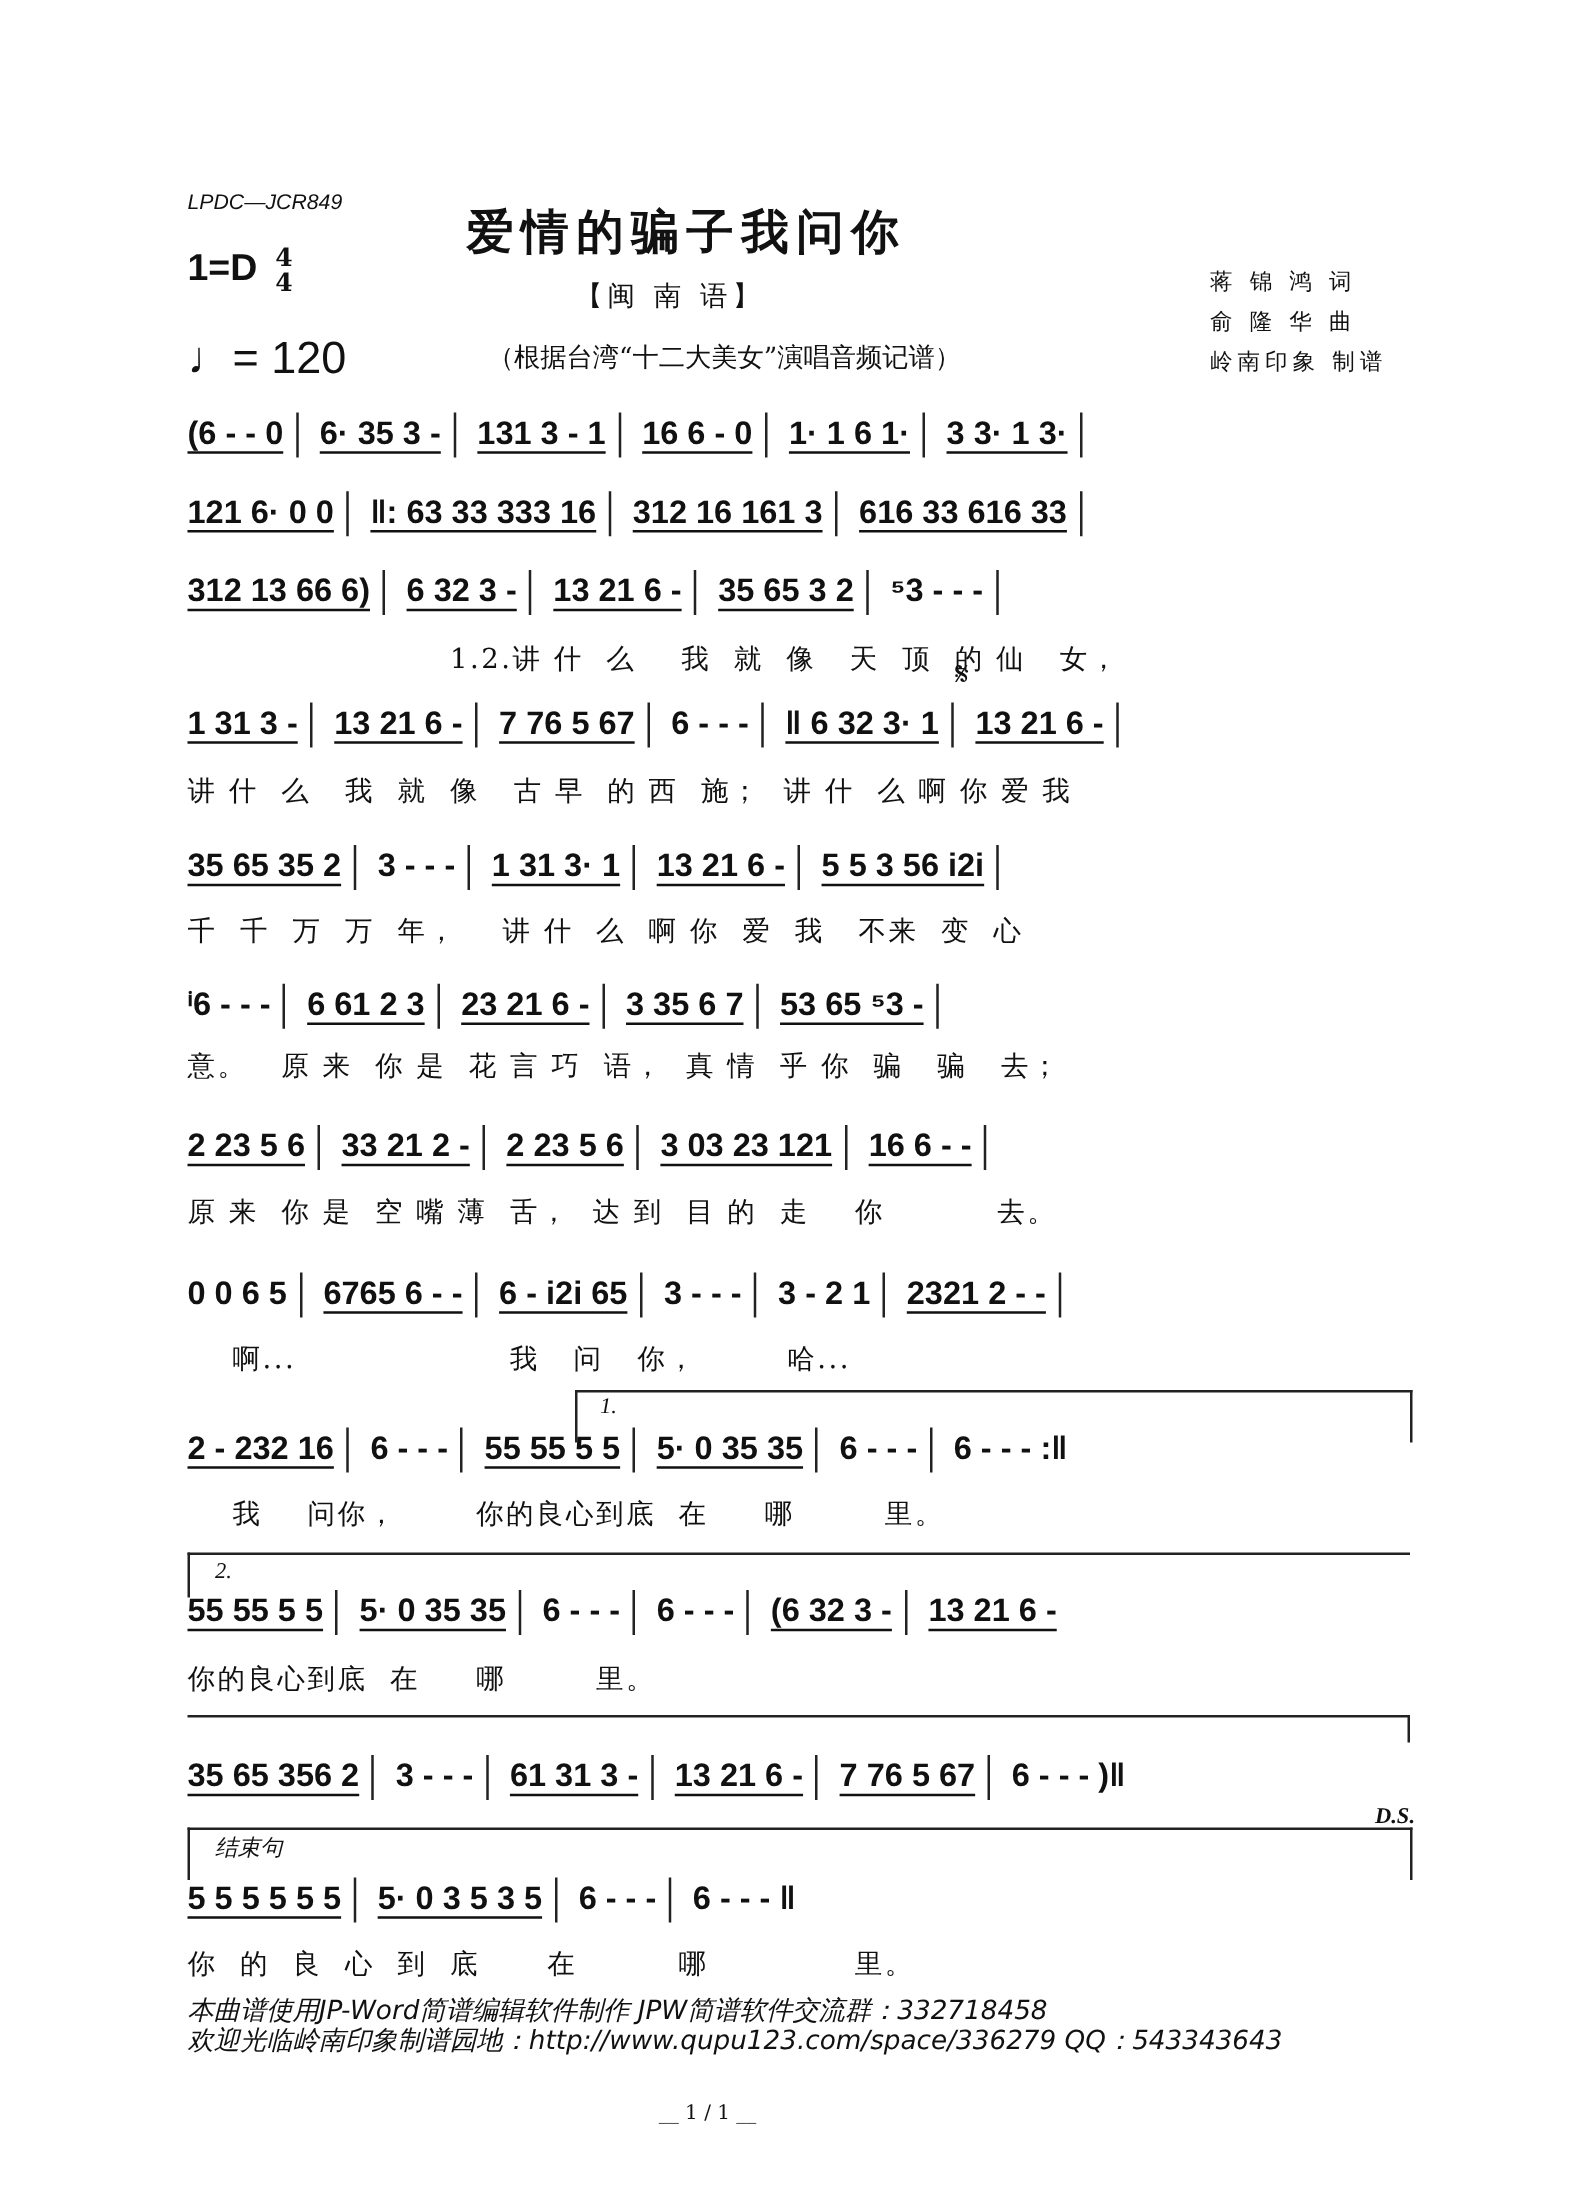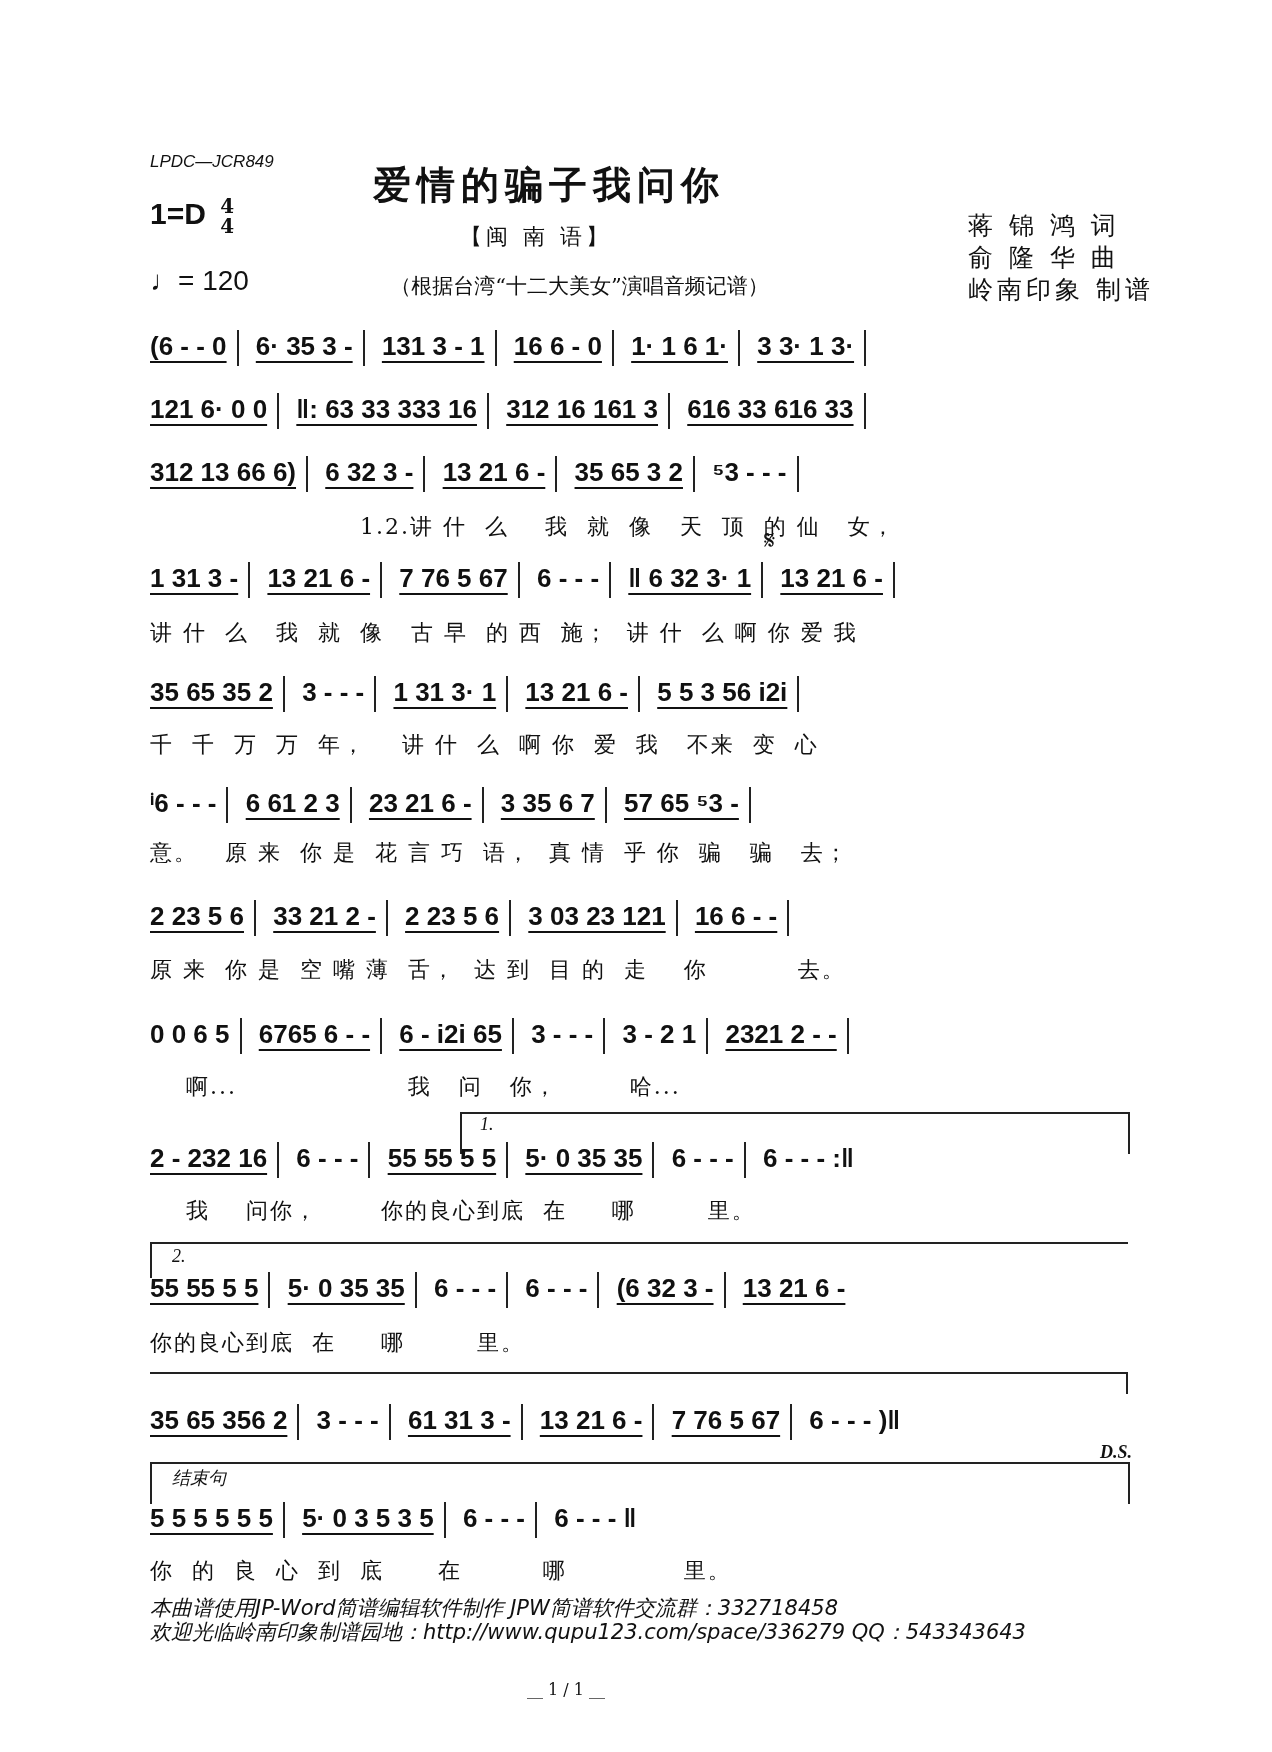--- a/index.html
+++ b/index.html
@@ -6,24 +6,24 @@
   body{width:1272px;height:1752px;position:relative;overflow:hidden;color:#111;
        font-family:"DejaVu Sans","Liberation Sans",sans-serif;}
   .abs{position:absolute;}
   .code{left:150px;top:152px;font-size:17px;font-style:italic;font-family:"Liberation Sans",sans-serif;}
   .title{left:0;width:1098px;top:160px;text-align:center;font-size:38px;font-weight:bold;
          font-family:"DejaVu Serif",serif;letter-spacing:6px;}
   .key{left:150px;top:196px;font-size:30px;font-family:"Liberation Sans",sans-serif;font-weight:bold;}
   .frac{display:inline-block;vertical-align:middle;text-align:center;font-size:20px;line-height:20px;
         font-family:"DejaVu Serif",serif;font-weight:bold;margin-left:6px;}
   .frac span{display:block;}
-  .tempo{left:150px;top:265px;font-size:28px;font-family:"Liberation Sans",sans-serif;}
+  .tempo{left:150px;top:265px;font-size:36px;font-family:"Liberation Sans",sans-serif;}
   .dialect{left:0;width:1072px;top:222px;text-align:center;font-size:22px;font-family:"DejaVu Serif",serif;letter-spacing:4px;}
   .note-src{left:0;width:1159px;top:272px;text-align:center;font-size:21px;font-family:"DejaVu Serif",serif;}
-  .credits{left:968px;top:210px;font-size:25px;font-family:"DejaVu Serif",serif;line-height:32px;letter-spacing:4px;}
+  .credits{left:968px;top:210px;font-size:18px;font-family:"DejaVu Serif",serif;line-height:32px;letter-spacing:4px;}
   .row{position:absolute;left:150px;width:980px;font-family:"Liberation Sans",sans-serif;font-weight:bold;
        font-size:26px;white-space:nowrap;}
   .lyr{position:absolute;left:150px;width:980px;font-family:"DejaVu Serif",serif;font-size:22px;
        white-space:pre;letter-spacing:2px;}
   .bar{display:inline-block;width:2px;height:36px;background:#222;vertical-align:middle;margin:0 10px;}
   .m{display:inline-flex;align-items:center;gap:10px;}
   .u1{text-decoration:underline;text-underline-offset:6px;}
   .vbox{position:absolute;border-top:2px solid #222;border-left:2px solid #222;}
   .vbox-r{border-right:2px solid #222;}
   .vlabel{position:absolute;font-style:italic;font-size:18px;font-family:"Liberation Serif",serif;}
@@ -96,21 +96,21 @@
   <span class="m u1">13 21 6 -</span><span class="bar"></span>
   <span class="m u1">5 5 3 56 i2i</span><span class="bar"></span>
 </div>
 <div class="lyr" style="top:730px">千  千  万  万  年，    讲 什  么  啊 你  爱  我   不来  变  心</div>
 
 <div class="row" style="top:784px">
   <span class="m">ⁱ6 - - -</span><span class="bar"></span>
   <span class="m u1">6 61 2 3</span><span class="bar"></span>
   <span class="m u1">23 21 6 -</span><span class="bar"></span>
   <span class="m u1">3 35 6 7</span><span class="bar"></span>
-  <span class="m u1">57 65 ⁵3 -</span><span class="bar"></span>
+  <span class="m u1">53 65 ⁵3 -</span><span class="bar"></span>
 </div>
 <div class="lyr" style="top:838px">意。   原 来  你 是  花 言 巧  语，  真 情  乎 你  骗   骗   去；</div>
 
 <div class="row" style="top:900px">
   <span class="m u1">2 23 5 6</span><span class="bar"></span>
   <span class="m u1">33 21 2 -</span><span class="bar"></span>
   <span class="m u1">2 23 5 6</span><span class="bar"></span>
   <span class="m u1">3 03 23 121</span><span class="bar"></span>
   <span class="m u1">16 6 - -</span><span class="bar"></span>
 </div>

